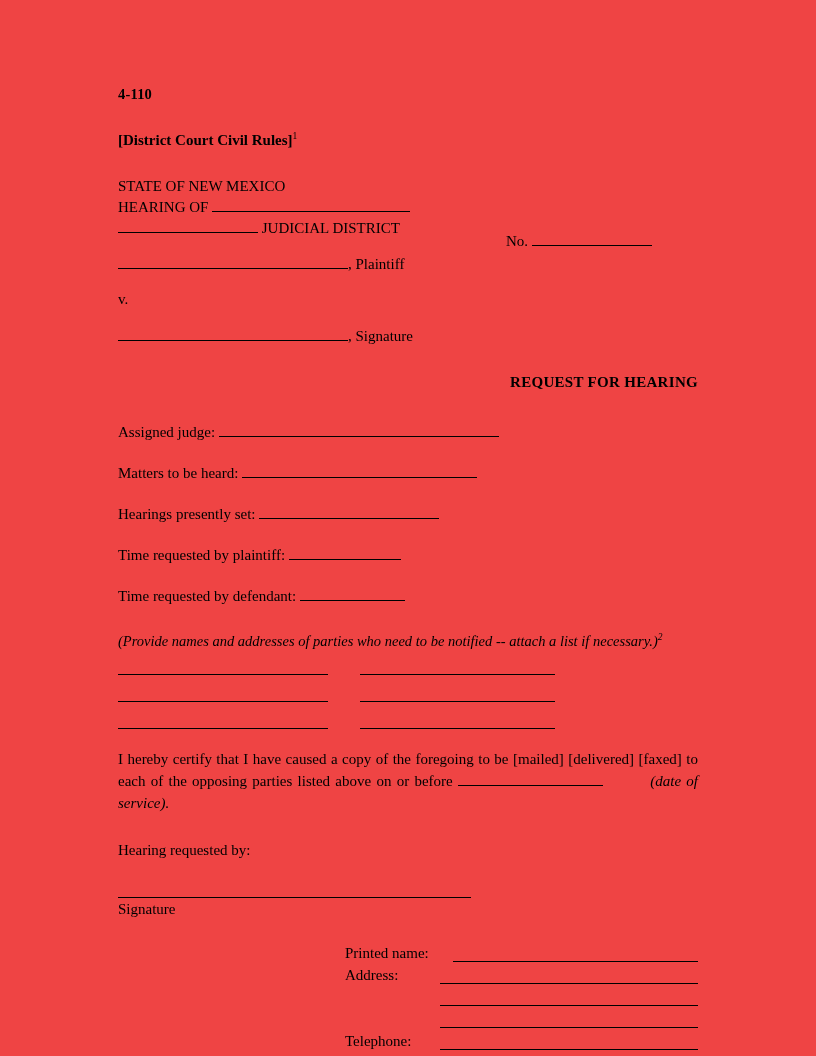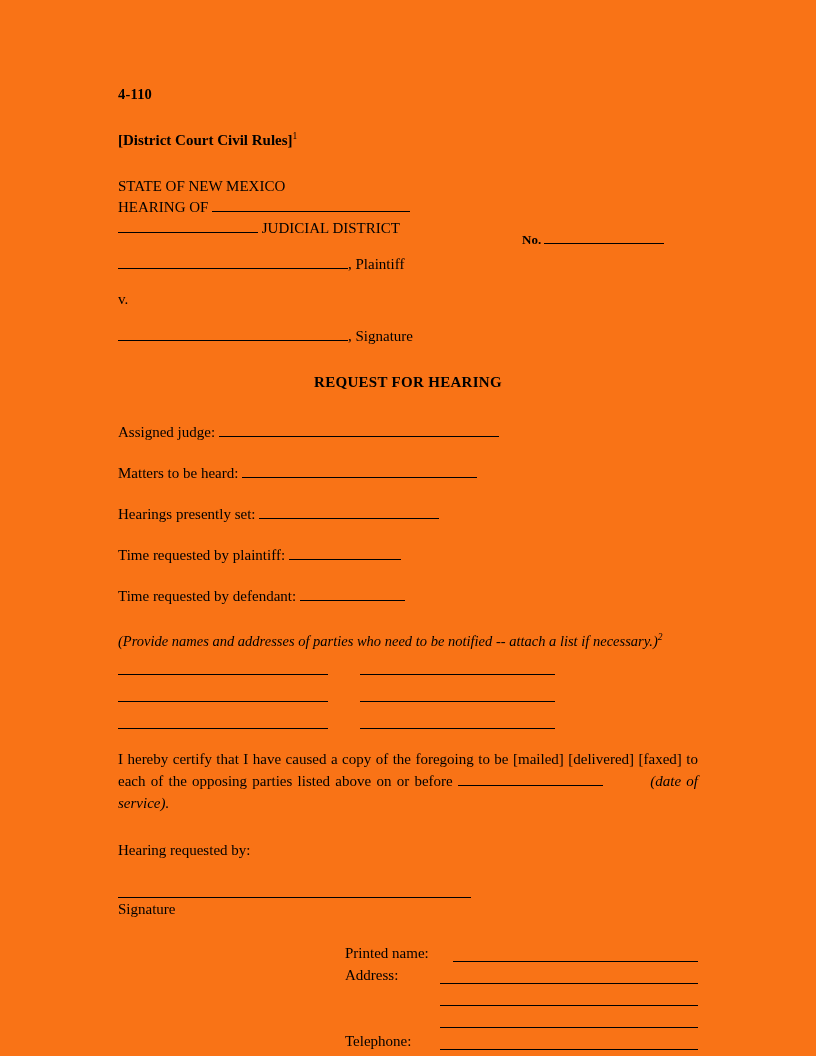--- a/index.html
+++ b/index.html
@@ -13,21 +13,21 @@
     font-family: "Liberation Serif", serif;
     color: #000000;
     position: relative;
     overflow: hidden;
   }
   .page {
     position: absolute;
     left: 0; top: 0;
     width: 816px;
     height: 1056px;
-    background: #f97316;
+    background: #ef4444;
   }
   .content {
     position: absolute;
     left: 118px;
     top: 86px;
     width: 580px;
   }
   .form-number {
     font-weight: bold;
     font-size: 14.5px;
@@ -56,36 +56,35 @@
     border-bottom: 1px solid #000;
     height: 1em;
     vertical-align: baseline;
   }
   .b-county { width: 198px; }
   .b-judicial { width: 140px; }
   .b-party { width: 230px; }
   .b-no { width: 120px; }
   .no-block {
     position: absolute;
-    left: 404px;
+    left: 388px;
     top: 53px;
-    font-size: 13px;
-    font-weight: bold;
+    font-size: 15px;
   }
   .v-line {
     font-size: 15px;
     margin-top: 16px;
     margin-bottom: 16px;
   }
   .party-line {
     font-size: 15px;
     margin-top: 14px;
   }
   .doc-title {
-    text-align: center;
+    text-align: right;
     font-weight: bold;
     font-size: 15px;
     margin-top: 28px;
     margin-bottom: 30px;
     letter-spacing: 0.3px;
   }
   .field-row {
     font-size: 15px;
     margin-bottom: 21px;
   }

